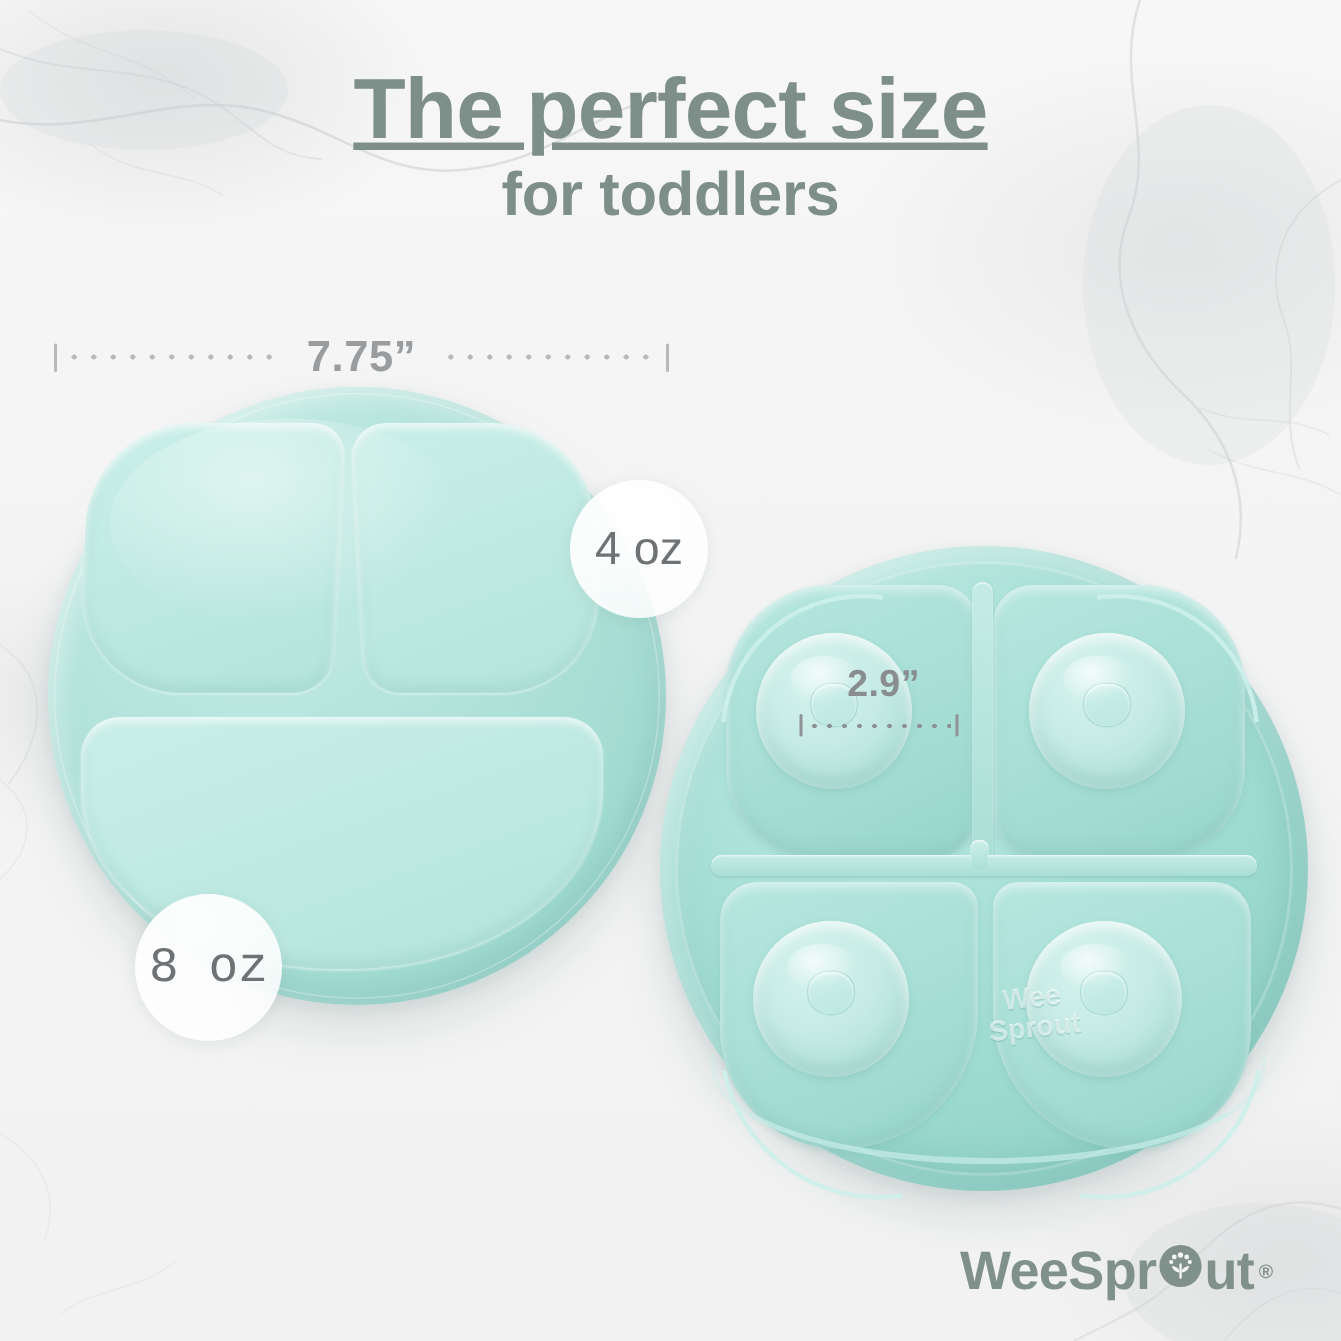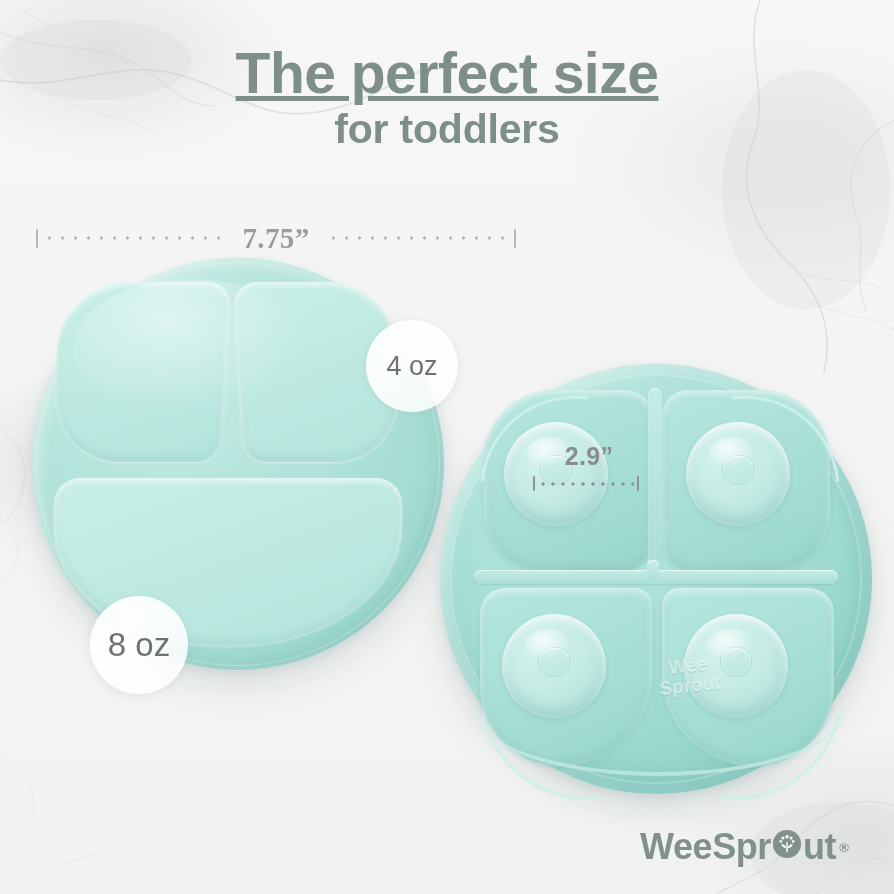--- a/index.html
+++ b/index.html
@@ -34,22 +34,22 @@
     letter-spacing:-0.5px;
     text-decoration:underline;
   }
   .headline .l2{
     display:block;font-size:41px;line-height:1.35;font-weight:700;
     letter-spacing:-0.2px;
   }
 
   
   .dim-main{
-    position:absolute;left:36px;top:222px;width:480px;height:32px;
-    display:flex;align-items:center;justify-content:flex-end;font-family:Liberation Serif, serif;
+    position:absolute;left:36px;top:222px;width:410px;height:32px;
+    display:flex;align-items:center;justify-content:flex-end;
   }
   .cap{width:2px;height:19px;background:#b6b8ba;border-radius:1px;flex:none;}
   .dots{
     flex:1 1 auto;height:4px;margin:0 5px;
     background-image:radial-gradient(circle, #b6b8ba 1.6px, rgba(0,0,0,0) 1.8px);
     background-size:13px 4px;background-repeat:repeat-x;background-position:left center;
   }
   .dim-label{
     font-size:29px;font-weight:700;color:#9a9da0;letter-spacing:.4px;
     padding:0 12px;white-space:nowrap;flex:none;
@@ -229,22 +229,22 @@
   }
 
   
   .badge{
     position:absolute;border-radius:50%;
     display:flex;align-items:center;justify-content:center;
     background:radial-gradient(circle at 36% 30%, rgba(255,255,255,.97), rgba(255,255,255,.88) 62%, rgba(255,255,255,.80) 100%);
     box-shadow:0 2px 10px rgba(140,160,158,.18);
     color:#6f7275;font-weight:400;
   }
-  #badge-4oz{left:366px;top:320px;width:92px;height:92px;font-size:27px;}
-  #badge-8oz{left:90px;top:596px;width:98px;height:98px;font-size:33px;}
+  #badge-4oz{left:380px;top:320px;width:92px;height:92px;font-size:31px;}
+  #badge-8oz{left:90px;top:596px;width:98px;height:98px;font-size:33px;font-family:Liberation Mono, monospace;}
 
   
   .brand{
     position:absolute;left:640px;top:826px;
     display:flex;align-items:center;color:#7f918a;
     font-size:36px;font-weight:700;letter-spacing:-.4px;
     white-space:nowrap;
   }
   .brand .mark{display:inline-block;margin:0 1px;vertical-align:middle;}
   .brand .reg{font-size:13px;font-weight:700;vertical-align:super;margin-left:3px;}

